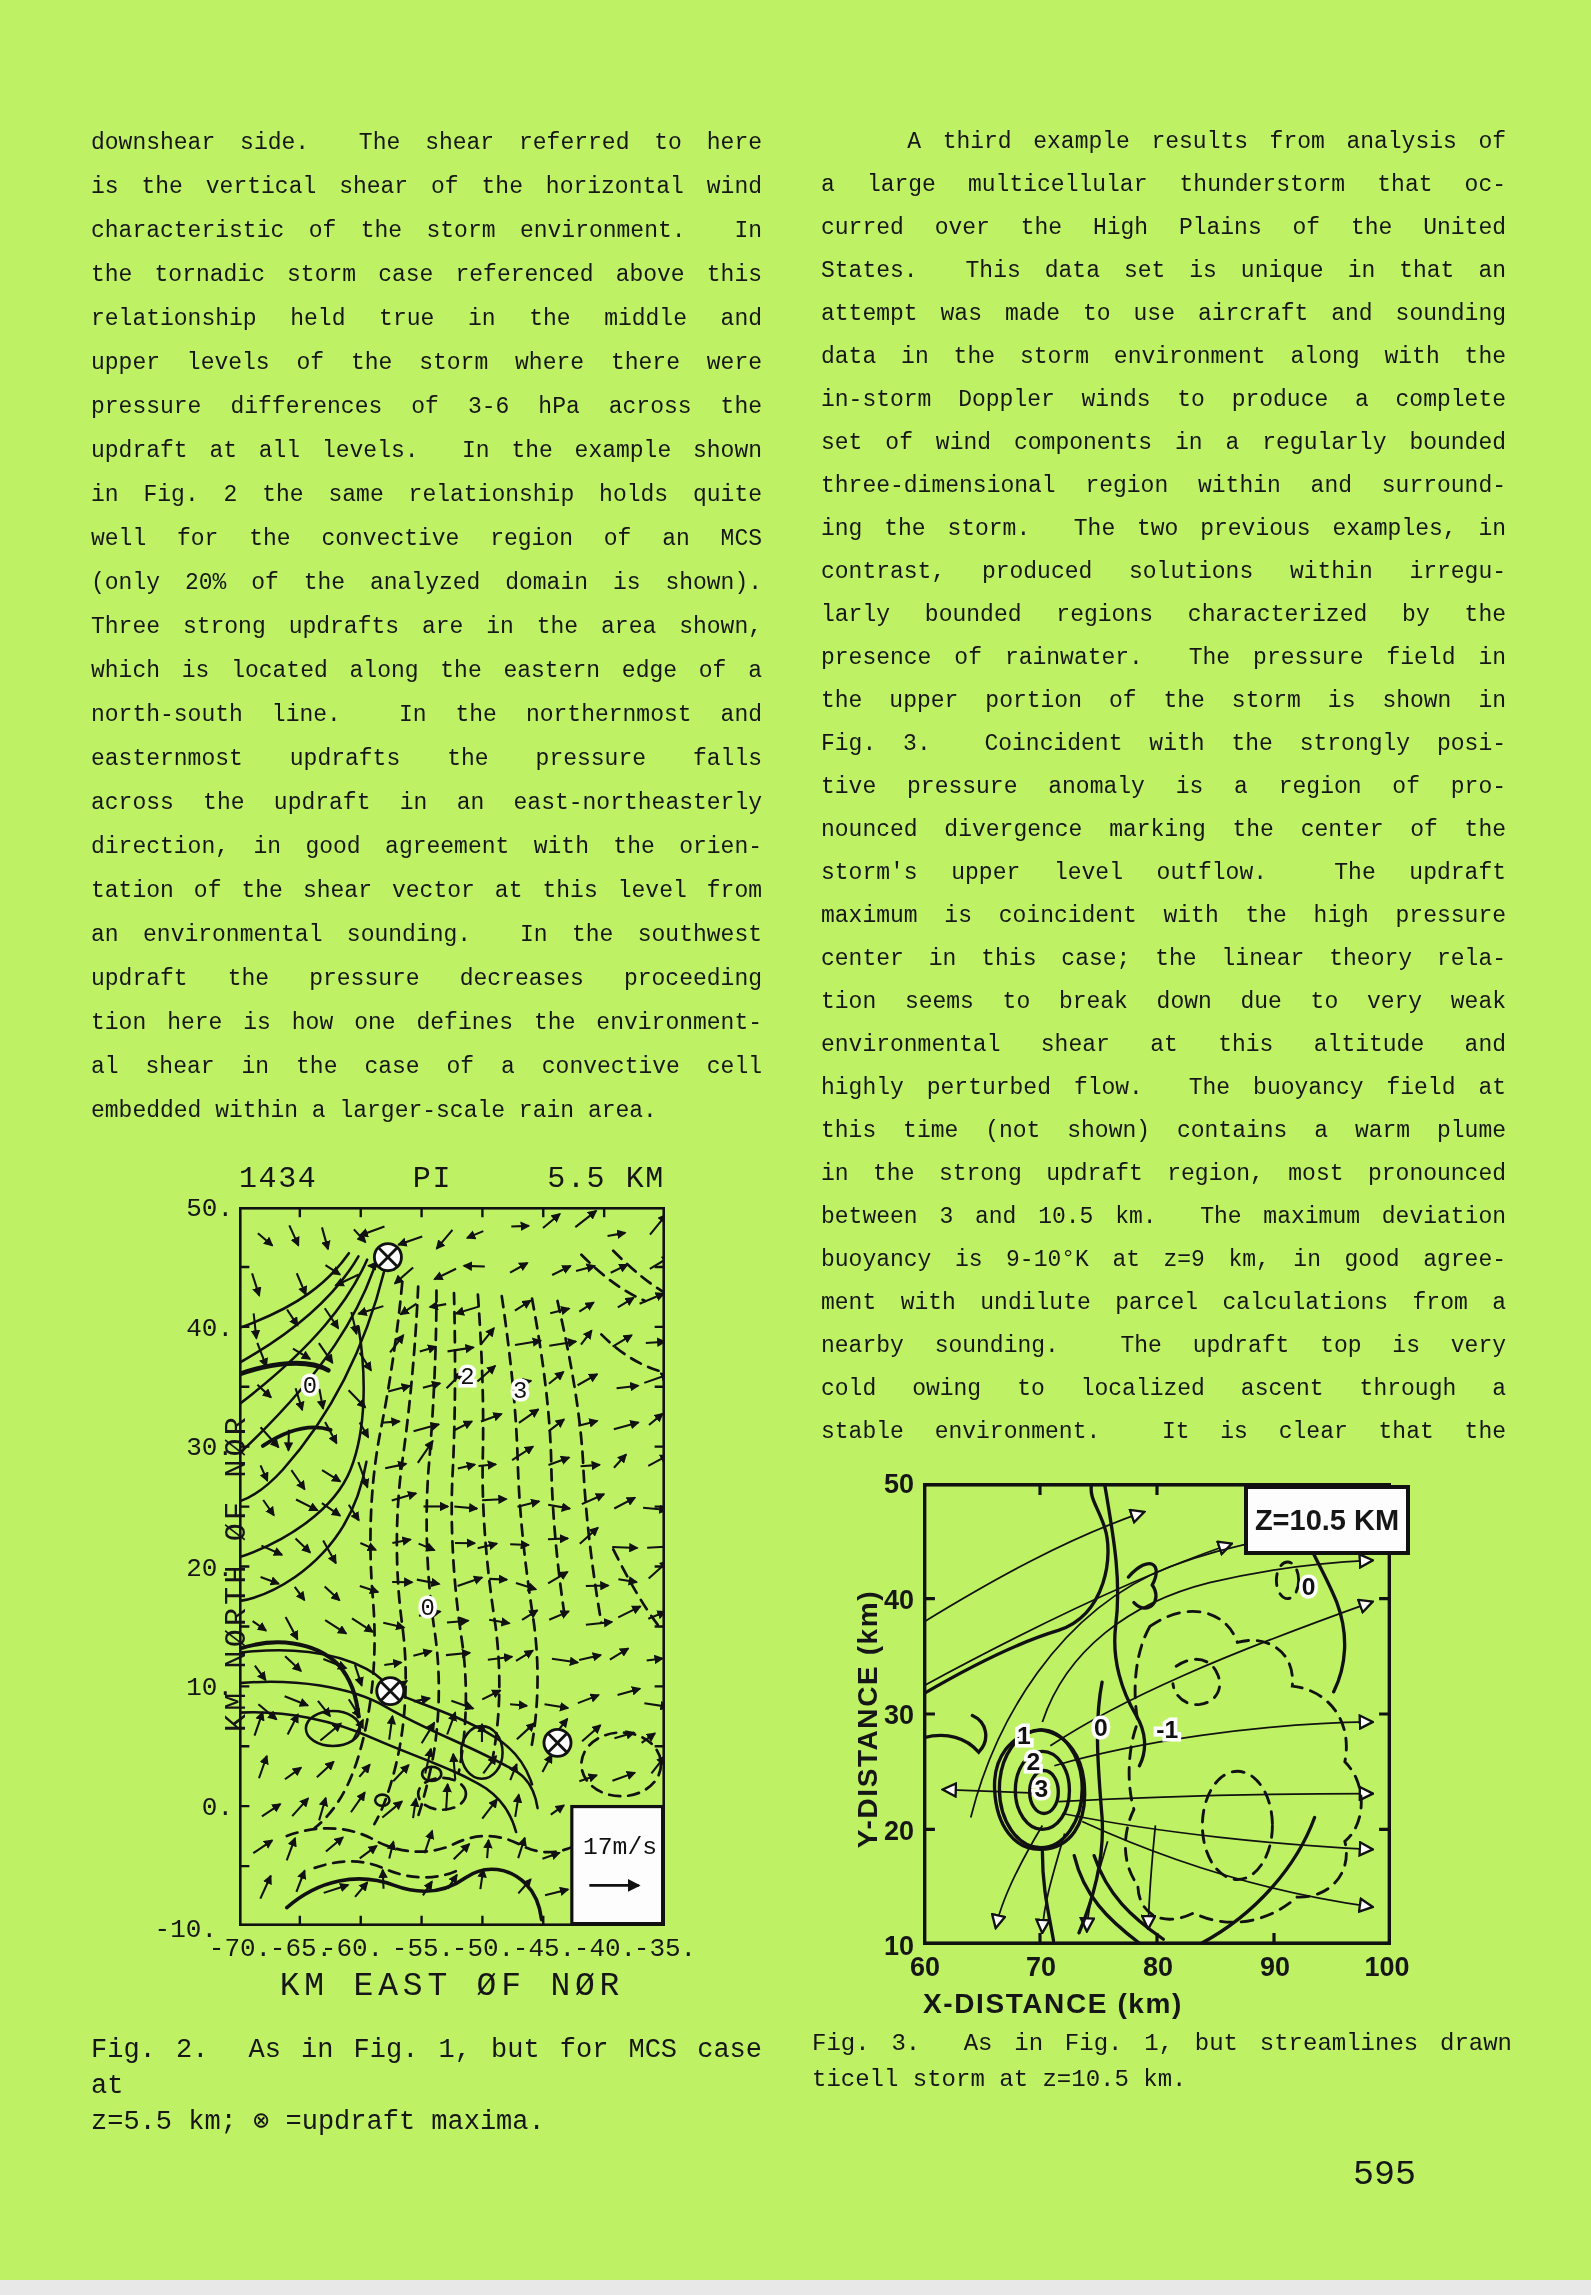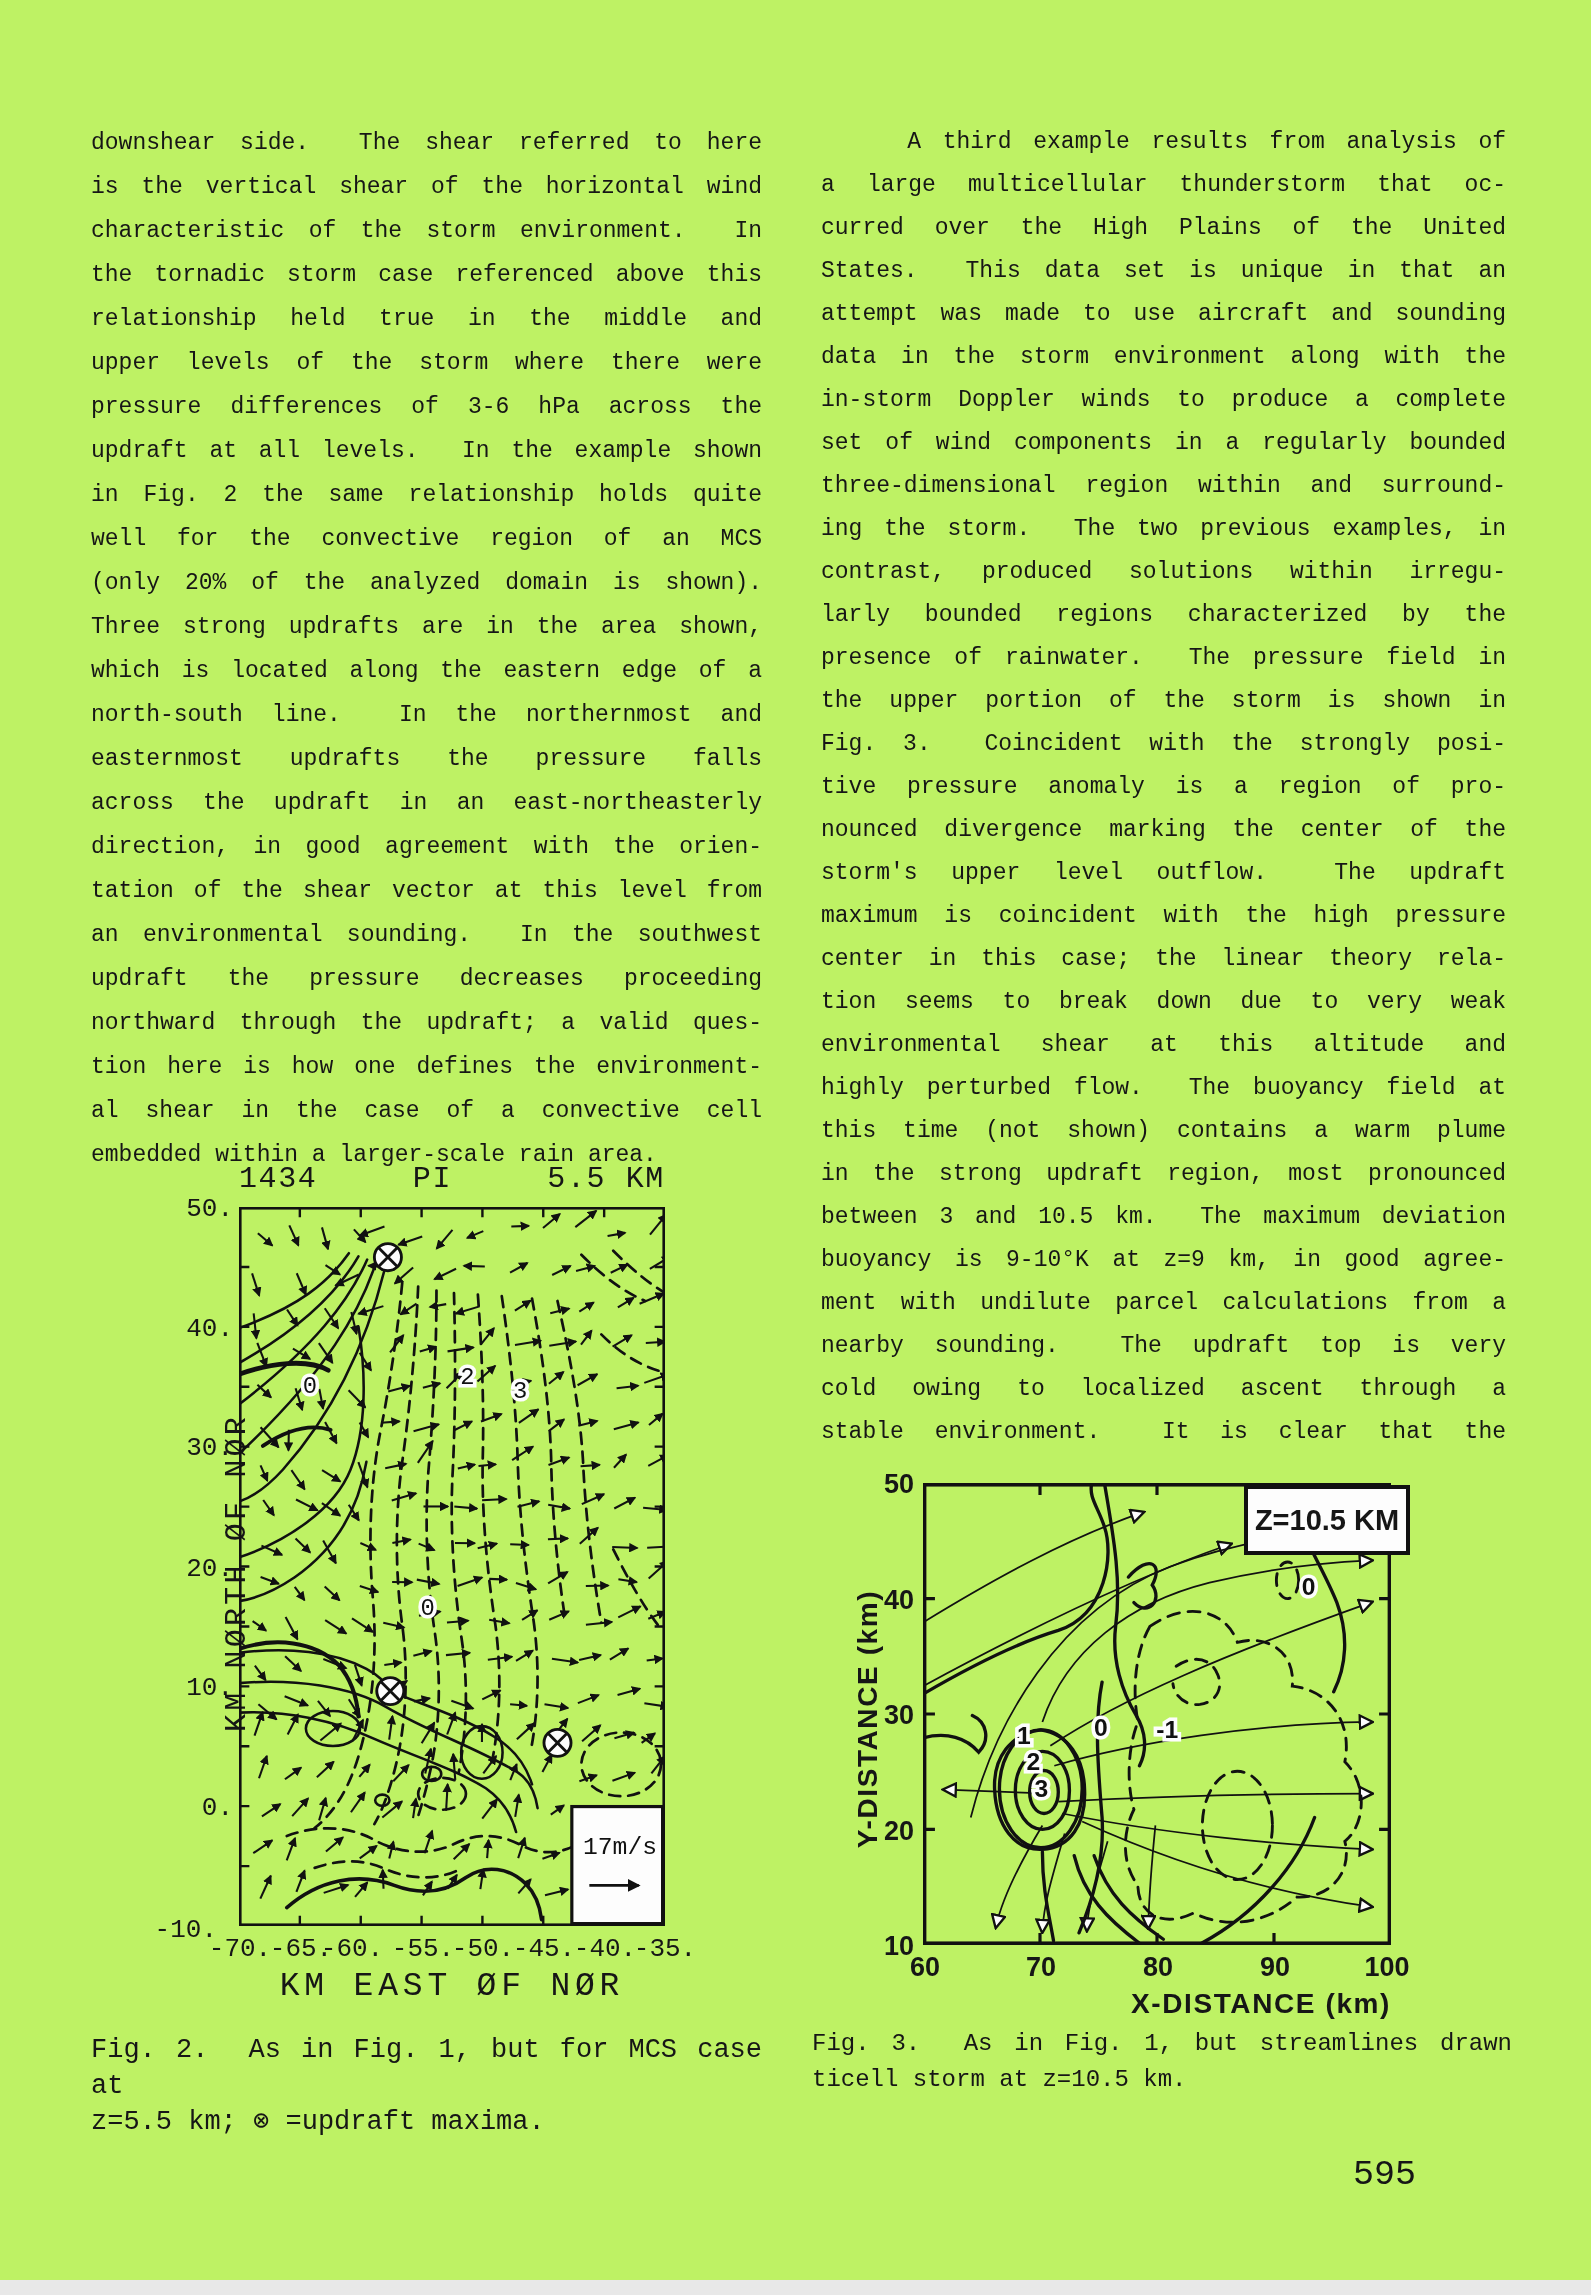--- a/index.html
+++ b/index.html
@@ -23,21 +23,21 @@
   #fig2-caption{position:absolute;left:91px;top:2032px;width:671px;font-size:27px;line-height:36px;}
   #fig2-caption .just{text-align:justify;text-align-last:justify;}
 
   
   #fig3-svg{position:absolute;left:923px;top:1483px;}
   .f3-label{font-family:"Liberation Sans","DejaVu Sans",sans-serif;font-weight:bold;}
   .f3-ytick{position:absolute;width:56px;text-align:right;font-size:27px;}
   .f3-xtick{position:absolute;transform:translateX(-50%);font-size:27px;}
   #fig3-ylabel{position:absolute;left:645px;top:1703px;width:446px;text-align:center;font-size:28px;letter-spacing:1.6px;
                transform:rotate(-90deg);transform-origin:center center;}
-  #fig3-xlabel{position:absolute;left:923px;top:1988px;width:468px;text-align:right;font-size:28px;letter-spacing:1.6px;}
+  #fig3-xlabel{position:absolute;left:923px;top:1988px;width:468px;text-align:left;font-size:28px;letter-spacing:1.6px;}
   #fig3-zbox{position:absolute;left:1244px;top:1485px;width:158px;height:62px;background:#fdfdfd;border:4.8px solid #111;
              display:flex;align-items:center;justify-content:center;font-size:29px;}
   #fig3-caption{position:absolute;left:812px;top:2026px;width:700px;font-size:24px;line-height:36px;}
   #fig3-caption .just{text-align:justify;text-align-last:justify;}
 
   #page-number{position:absolute;left:1353px;top:2155px;font-size:35px;}
 
   svg text.clab{font-family:"Liberation Mono","DejaVu Sans Mono",monospace;font-size:30px;fill:#111;
                 stroke:#fdfdfd;stroke-width:9px;paint-order:stroke;}
   svg text.clab3{font-family:"Liberation Sans","DejaVu Sans",sans-serif;font-weight:bold;font-size:31px;fill:#111;
@@ -63,21 +63,20 @@
       <div class="tline">(only 20% of the analyzed domain is shown).</div>
       <div class="tline">Three strong updrafts are in the area shown,</div>
       <div class="tline">which is located along the eastern edge of a</div>
       <div class="tline">north-south line.&nbsp; In the northernmost and</div>
       <div class="tline">easternmost updrafts the pressure falls</div>
       <div class="tline">across the updraft in an east-northeasterly</div>
       <div class="tline">direction, in good agreement with the orien-</div>
       <div class="tline">tation of the shear vector at this level from</div>
       <div class="tline">an environmental sounding.&nbsp; In the southwest</div>
       <div class="tline">updraft the pressure decreases proceeding</div>
-      <div class="tline">northward through the updraft; a valid ques-</div>
       <div class="tline">tion here is how one defines the environment-</div>
       <div class="tline">al shear in the case of a convective cell</div>
       <div class="tline">embedded within a larger-scale rain area.</div>
     </div>
   <div id="right-col" class="col">
       <div class="tline">&nbsp;&nbsp;&nbsp;&nbsp;A third example results from analysis of</div>
       <div class="tline">a large multicellular thunderstorm that oc-</div>
       <div class="tline">curred over the High Plains of the United</div>
       <div class="tline">States.&nbsp; This data set is unique in that an</div>
       <div class="tline">attempt was made to use aircraft and sounding</div>

